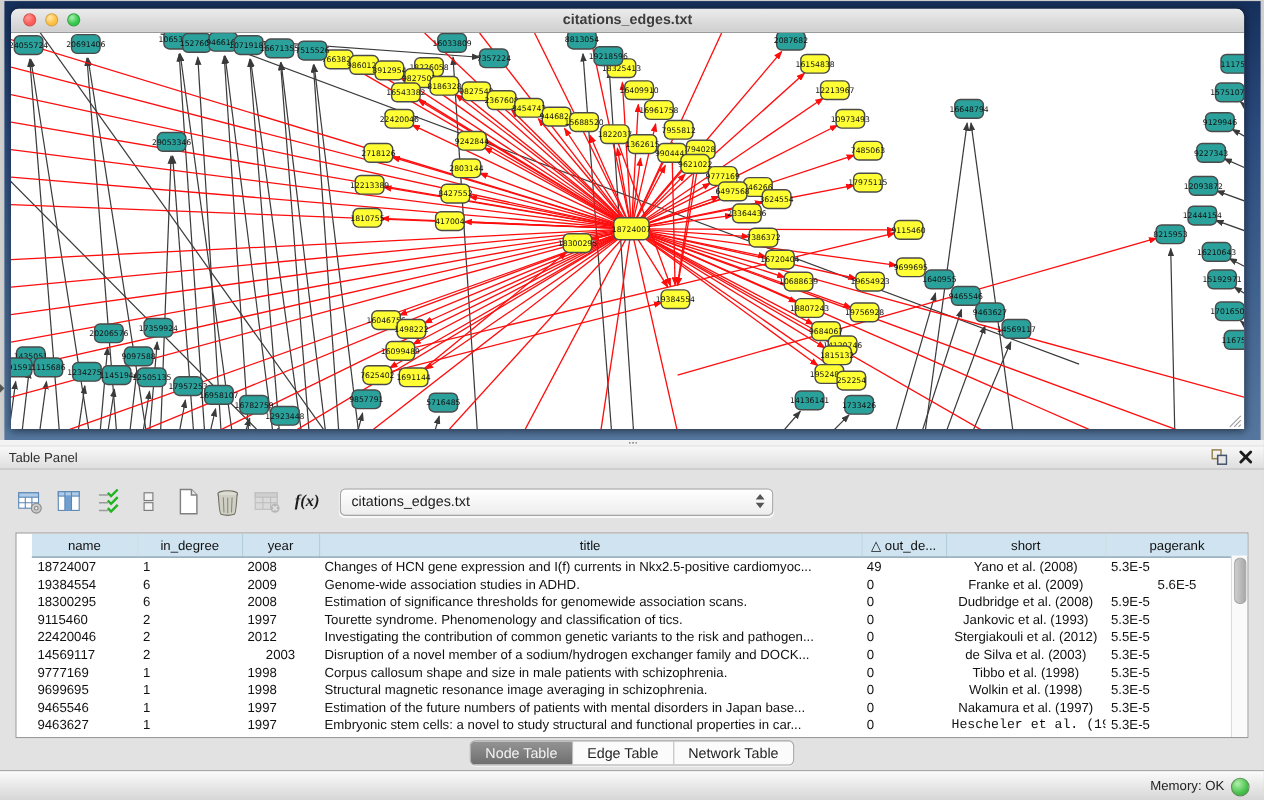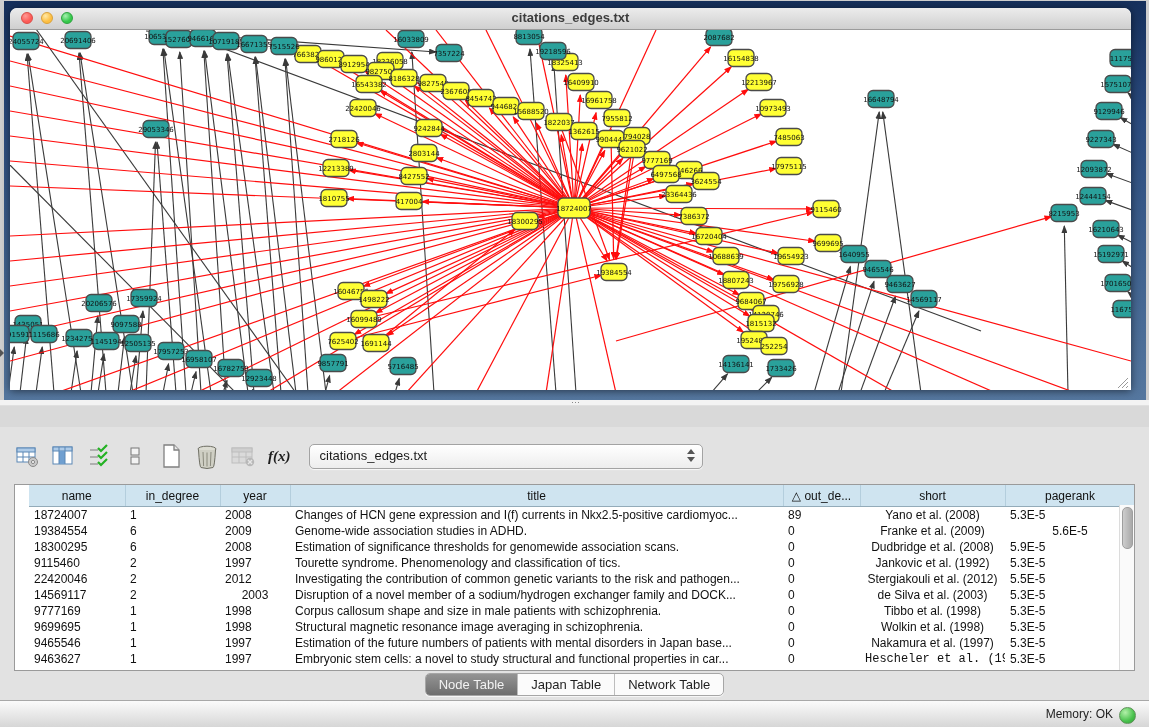--- a/index.html
+++ b/index.html
@@ -478,20 +478,39 @@
         </div>
       </div>
     </div>
     <div class="left-grip"></div>
   </div>
 
   <div class="splitter">
       <span class="grip-dots"></span>
     </div>
 
+  <div class="panel-header">
+    <span class="ph-title">Table Panel</span>
+    <span class="ph-icons">
+      <span>
+        <svg width="15" height="15">
+            <rect x="1" y="1" width="8" height="8" fill="none" stroke="#99864f" stroke-width="1.4"></rect>
+            <rect x="6" y="6" width="8" height="8" fill="#e6e6e6" stroke="#47566e" stroke-width="1.4"></rect>
+          </svg>
+      </span>
+      <span>
+        <svg width="13" height="13">
+            <g stroke="#1c1c1c" stroke-width="2.6" stroke-linecap="round">
+              <line x1="2" y1="2" x2="11" y2="11"></line>
+              <line x1="11" y1="2" x2="2" y2="11"></line>
+            </g>
+          </svg>
+      </span>
+    </span>
+  </div>
 
   <div class="panel-body">
     <div class="toolbar">
       <span class="icon-btn">
         <svg width="24" height="24">
             <rect x="2" y="4" width="18" height="14" fill="#fff" stroke="#5b87b5"></rect>
             <rect x="2" y="4" width="18" height="4" fill="#aecbe8" stroke="#5b87b5"></rect>
             <line x1="8" y1="8" x2="8" y2="18" stroke="#5b87b5"></line>
             <line x1="14" y1="8" x2="14" y2="18" stroke="#5b87b5"></line>
             <line x1="2" y1="13" x2="20" y2="13" stroke="#5b87b5"></line>
@@ -590,21 +609,21 @@
               <th>short</th>
               <th>pagerank</th>
             </tr>
           </thead>
         <tbody>
             <tr>
               <td style="text-align: left;">18724007</td>
               <td style="text-align: left;">1</td>
               <td style="text-align: left;">2008</td>
               <td style="text-align: left;">Changes of HCN gene expression and I(f) currents in Nkx2.5-positive cardiomyoc...</td>
-              <td style="text-align: left;">89</td>
+              <td style="text-align: left;">49</td>
               <td style="text-align: center;">Yano et al. (2008)</td>
               <td style="text-align: left;">5.3E-5</td>
             </tr>
             <tr>
               <td style="text-align: left;">19384554</td>
               <td style="text-align: left;">6</td>
               <td style="text-align: left;">2009</td>
               <td style="text-align: left;">Genome-wide association studies in ADHD.</td>
               <td style="text-align: left;">0</td>
               <td style="text-align: center;">Franke et al. (2009)</td>
@@ -618,21 +637,21 @@
               <td style="text-align: left;">0</td>
               <td style="text-align: center;">Dudbridge et al. (2008)</td>
               <td style="text-align: left;">5.9E-5</td>
             </tr>
             <tr>
               <td style="text-align: left;">9115460</td>
               <td style="text-align: left;">2</td>
               <td style="text-align: left;">1997</td>
               <td style="text-align: left;">Tourette syndrome. Phenomenology and classification of tics.</td>
               <td style="text-align: left;">0</td>
-              <td style="text-align: center;">Jankovic et al. (1992)</td>
+              <td style="text-align: center;">Jankovic et al. (1993)</td>
               <td style="text-align: left;">5.3E-5</td>
             </tr>
             <tr>
               <td style="text-align: left;">22420046</td>
               <td style="text-align: left;">2</td>
               <td style="text-align: left;">2012</td>
               <td style="text-align: left;">Investigating the contribution of common genetic variants to the risk and pathogen...</td>
               <td style="text-align: left;">0</td>
               <td style="text-align: center;">Stergiakouli et al. (2012)</td>
               <td style="text-align: left;">5.5E-5</td>
@@ -685,21 +704,21 @@
           </tbody>
       </table>
       <div class="vscroll">
         <div class="vthumb"></div>
       </div>
     </div>
 
     <div class="tabs-row">
       <div class="tabs">
           <div class="tab sel">Node Table</div>
-          <div class="tab">Japan Table</div>
+          <div class="tab">Edge Table</div>
           <div class="tab">Network Table</div>
         </div>
     </div>
   </div>
 
   <div class="status-bar">
     <span class="mem">Memory: OK</span>
     <span class="mem-dot"></span>
   </div>
 </div>

